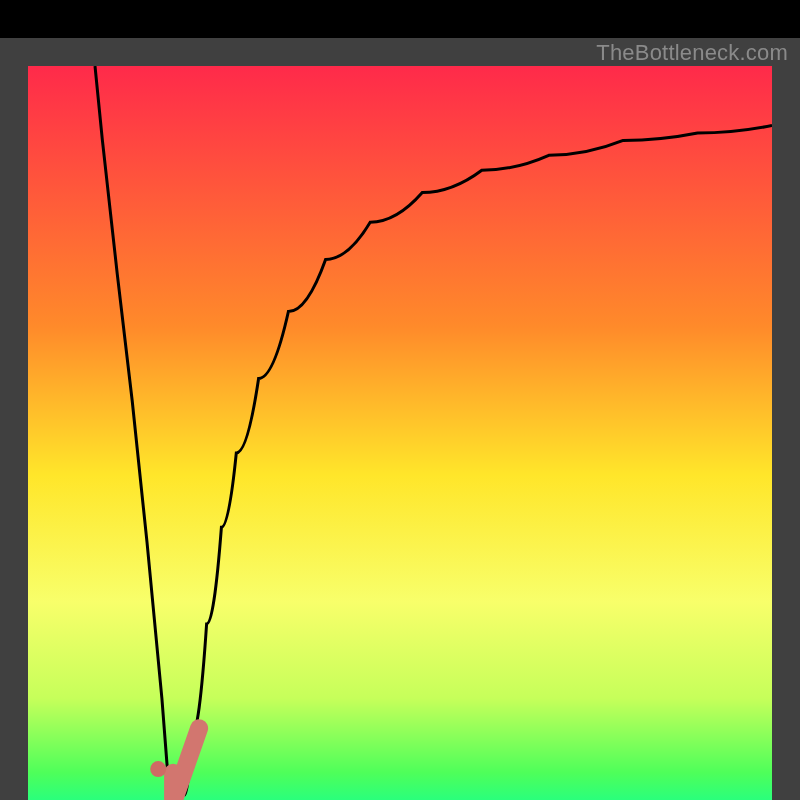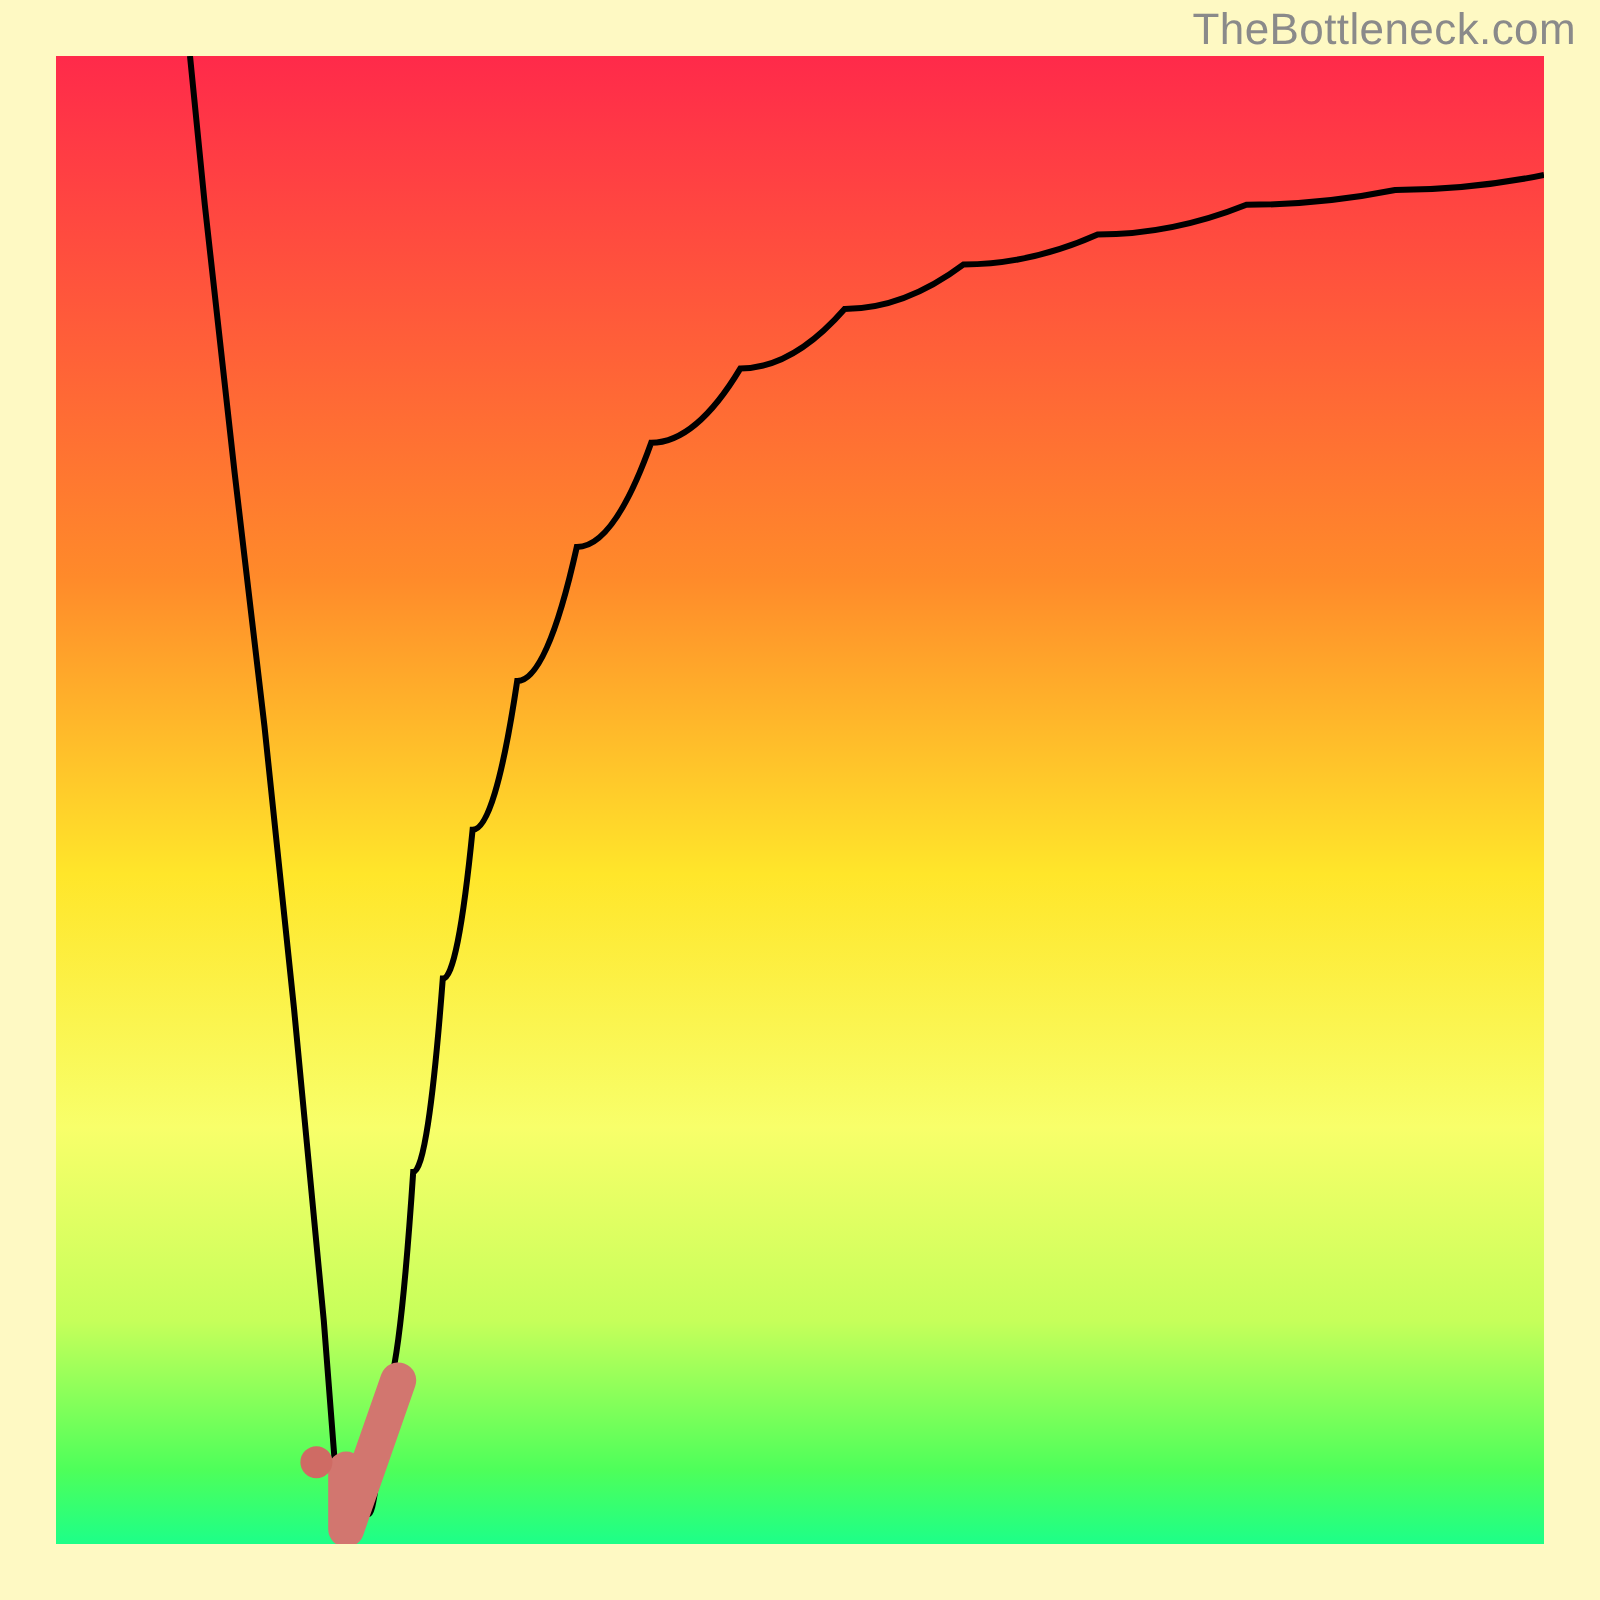--- a/index.html
+++ b/index.html
@@ -7,21 +7,22 @@
     padding: 0;
     width: 800px;
     height: 800px;
     overflow: hidden;
     background: #000;
     font-family: Arial, Helvetica, sans-serif;
   }
   .frame {
     position: absolute;
     inset: 0;
-    background: #fef9c3;
+    background: #404040;
+    margin-top: 38px;
   }
   .plot {
     position: absolute;
     left: 28px;
     top: 28px;
     width: 744px;
     height: 744px;
     background: linear-gradient(
       to bottom,
       var(--c-top) 0%,

